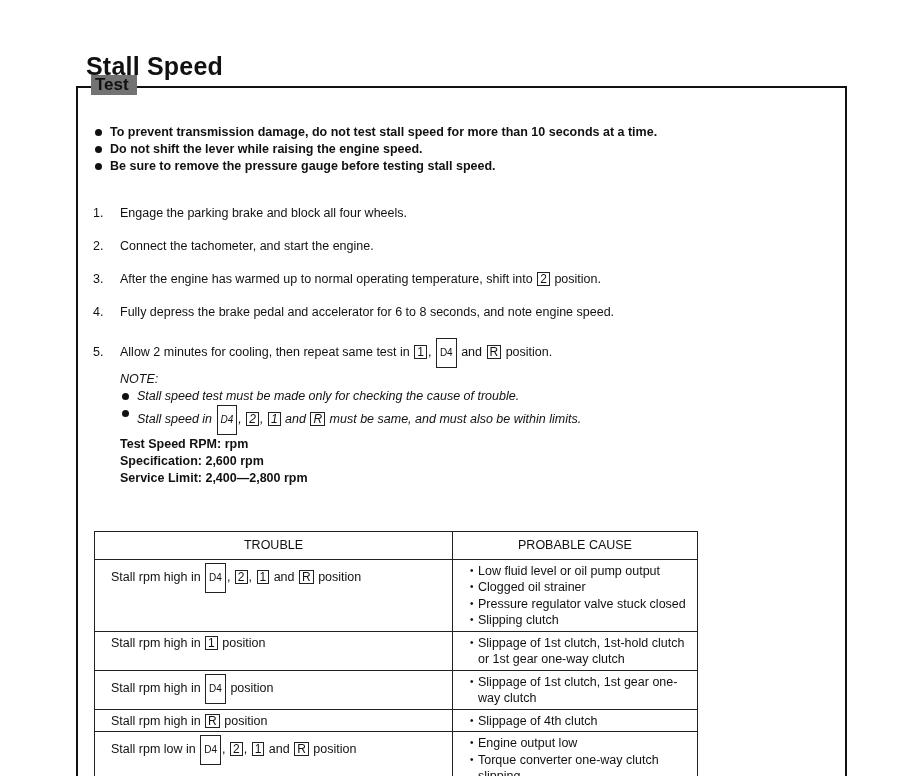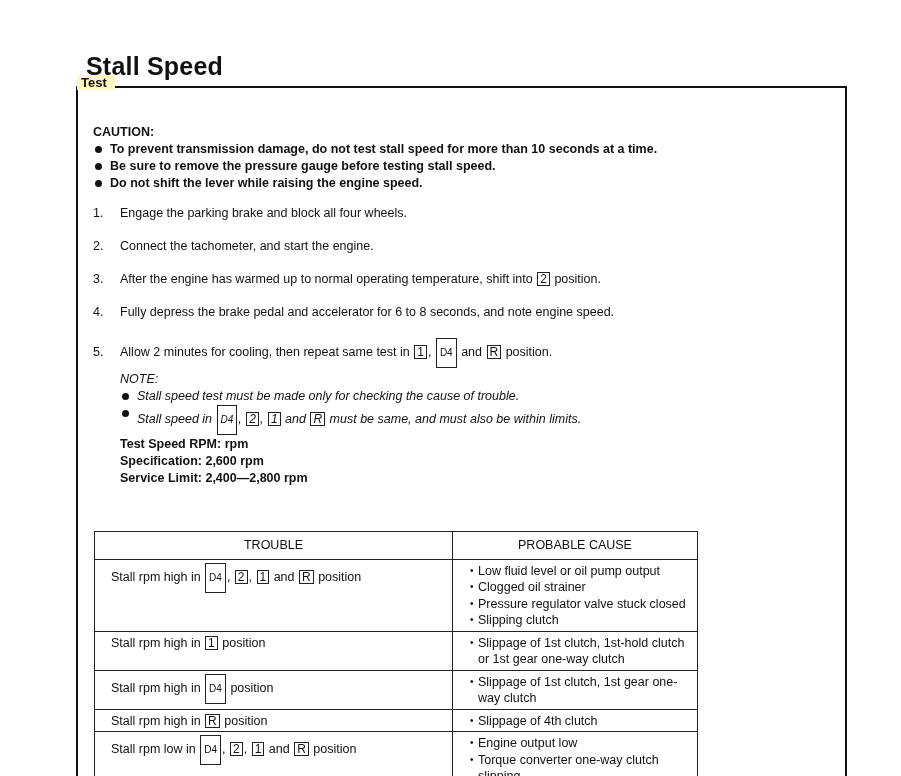--- a/index.html
+++ b/index.html
@@ -10,22 +10,22 @@
   .page-title {
     position: absolute; left: 76px; top: 42px;
     font-size: 25px; font-weight: bold; letter-spacing: 0.2px; margin: 10px;
   }
   .frame {
     position: absolute; left: 76px; top: 86px; width: 771px; height: 720px;
     border-left: 2px solid #111; border-right: 2px solid #111; border-top: 2px solid #111;
     box-sizing: border-box;
   }
   .frame-label {
-    position: absolute; left: 77px; top: 75px; background: #fef9c3;
-    padding: 0 8px 0 4px; font-size: 13px; font-weight: bold;
+    position: absolute; left: 91px; top: 75px; background: #737373;
+    padding: 0 8px 0 4px; font-size: 17px; font-weight: bold;
   }
   .caution {
     position: absolute; left: 93px; top: 124px; font-size: 12.5px; font-weight: bold; line-height: 17px;
   }
   .caution ul, .note ul { list-style: none; margin: 0; padding: 0; }
   .caution li, .note li { position: relative; padding-left: 17px; }
   .bullet {
     position: absolute; left: 2px; top: 5px; width: 7px; height: 7px; border-radius: 50%; background: #111;
   }
   .steps { position: absolute; left: 93px; top: 206px; font-size: 12.5px; }
@@ -56,25 +56,24 @@
   .col-trouble { width: 345px; }
 </style>
 </head>
 <body>
 
 <h1 class="page-title">Stall Speed</h1>
 <div class="frame"></div>
 <div class="frame-label">Test</div>
 
 <div class="caution">
-  <div>CAUTION:</div>
   <ul>
     <li><span class="bullet"></span><span>To prevent transmission damage, do not test stall speed for more than 10 seconds at a time.</span></li>
+    <li><span class="bullet"></span><span>Do not shift the lever while raising the engine speed.</span></li>
     <li><span class="bullet"></span><span>Be sure to remove the pressure gauge before testing stall speed.</span></li>
-    <li><span class="bullet"></span><span>Do not shift the lever while raising the engine speed.</span></li>
   </ul>
 </div>
 
 <div class="steps">
   <div class="step" style="top:0px">
     <span class="step-num">1.</span><span>Engage the parking brake and block all four wheels.</span>
   </div>
   <div class="step" style="top:33px">
     <span class="step-num">2.</span><span>Connect the tachometer, and start the engine.</span>
   </div>

